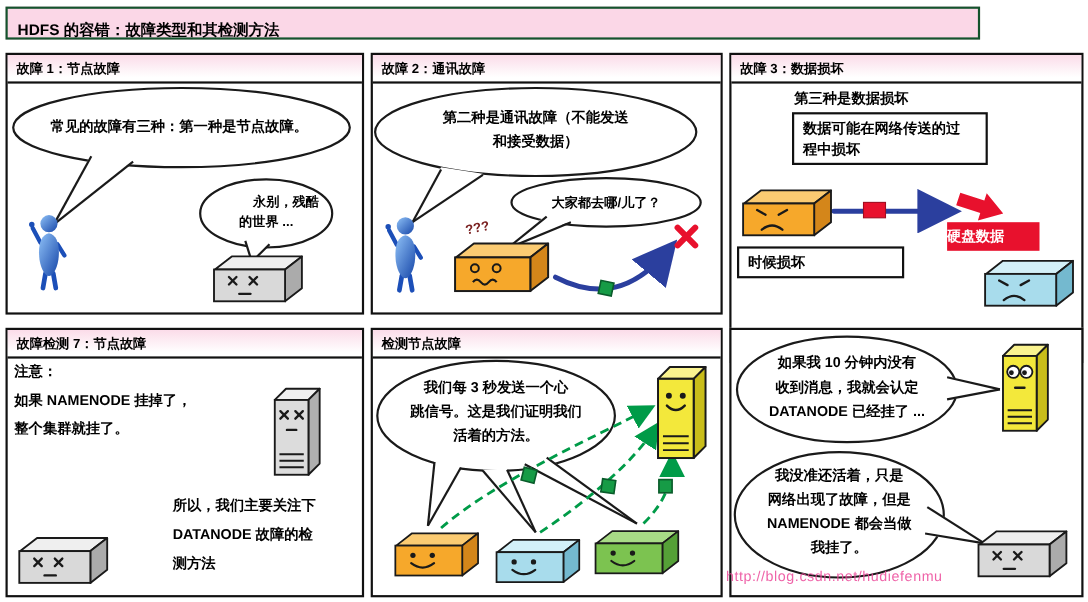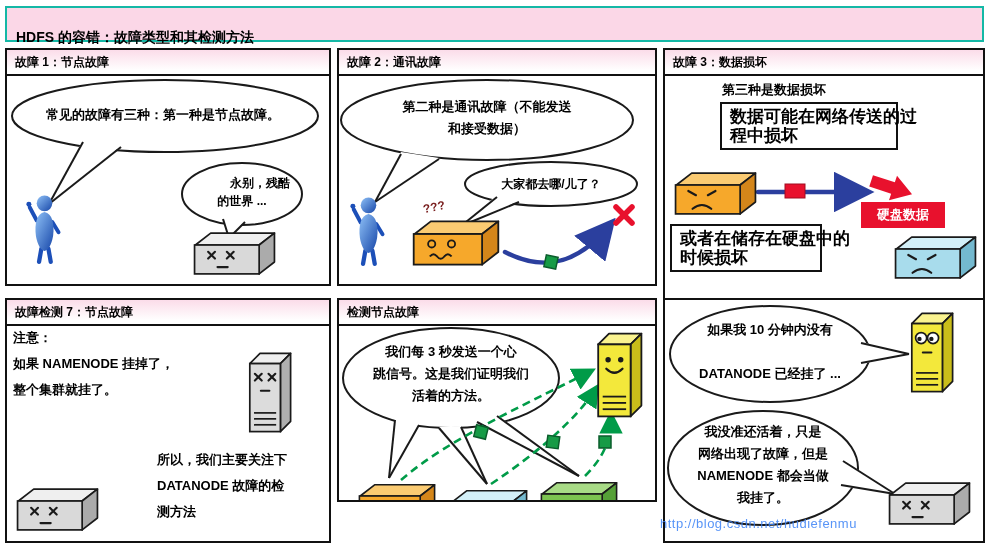--- a/index.html
+++ b/index.html
@@ -1,37 +1,37 @@
 <!DOCTYPE html>
 <html><head>
 <meta charset="utf-8">
 <style>
   *{margin:0;padding:0;box-sizing:border-box}
   html,body{width:989px;height:547px;background:#fff;font-family:"Liberation Sans",sans-serif;color:#000}
   #stage{position:absolute;left:0;top:0;width:989px;height:547px;background:#fff;overflow:hidden}
-  .banner{position:absolute;left:5px;top:6px;width:979px;height:30px;background:#FBD7E7;border:2px solid #14b8a6;
-          font-size:14px;font-weight:700;line-height:26px;padding:16px 9px}
+  .banner{position:absolute;left:5px;top:6px;width:886px;height:30px;background:#FBD7E7;border:2px solid #14532d;
+          font-size:14px;font-weight:700;line-height:26px;padding:6px 9px}
   .panel{position:absolute;border:2px solid #111;background:#fff}
   .ptitle{height:26px;border-bottom:2px solid #111;background:linear-gradient(180deg,#fbdce9 0%,#fff 85%);
           font-size:12px;font-weight:700;line-height:24px;padding:0 8px}
   .pbody{position:relative;width:100%;height:calc(100% - 26px);overflow:hidden}
   .panel.no-title .pbody{height:100%}
   .lay{position:absolute;left:0;top:0}
   .txt{position:absolute;font-weight:700;white-space:nowrap;line-height:16px;font-size:13px}
   .c{text-align:center}
   .bub{fill:#fff;stroke:#1a1a1a;stroke-width:2}
   .bl{stroke:#1a1a1a;stroke-width:2}
   .blue-arrow{fill:none;stroke:#2B3F9E;stroke-width:4.5;stroke-linecap:round}
   .green-arrow{fill:none;stroke:#009B48;stroke-width:2.6;stroke-dasharray:8 5}
   .redx{stroke:#E8112D;stroke-width:5.5;stroke-linecap:round}
-  .notebox{position:absolute;border:2px solid #111;background:#fff;padding:3px 8px;font-size:17px;font-weight:700;
+  .notebox{position:absolute;border:2px solid #111;background:#fff;padding:3px 8px;font-size:13px;font-weight:700;
            line-height:19px;white-space:nowrap}
-  .redlabel{position:absolute;background:#E8112D;color:#fff;font-weight:700;font-size:13px;text-align:center;line-height:26px}
+  .redlabel{position:absolute;background:#E8112D;color:#fff;font-weight:700;font-size:13px;text-align:left;line-height:26px}
   .marks{position:absolute;font-weight:700;font-size:12px;color:#7a2020;transform:rotate(-12deg)}
-  .watermark{position:absolute;left:660px;top:516px;font-size:13px;color:#3b82f6;opacity:.85;letter-spacing:.5px;z-index:5}
+  .watermark{position:absolute;left:660px;top:516px;font-size:13px;color:#ec4899;opacity:.85;letter-spacing:.5px;z-index:5}
 </style>
 </head>
 <body>
 
 <svg width="0" height="0" style="position:absolute" aria-hidden="true">
 <defs>
   <linearGradient id="gp" x1="0" y1="0" x2="1" y2="1">
     <stop offset="0" stop-color="#8FC1F7"></stop>
         <stop offset="1" stop-color="#1646A8"></stop>
   </linearGradient>
@@ -189,21 +189,20 @@
             <use href="#f-sad-box"></use>
         </g>
       </svg>
       <div class="txt" style="left:57px;top:6px">第三种是数据损坏</div>
       <div class="notebox" style="left:55px;top:26px;width:178px">
         <div>数据可能在网络传送的过</div>
         <div>程中损坏</div>
       </div>
       <div class="redlabel" style="left:196px;top:126px;width:84px;height:26px">硬盘数据</div>
       <div class="notebox" style="left:5px;top:148px;width:152px">
-        <div>或者在储存在硬盘中的</div>
         <div>时候损坏</div>
       </div>
     </div>
   </section>
 
   <section class="panel" style="left:5px;top:298px;width:326px;height:245px">
     <div class="ptitle">故障检测 7：节点故障</div>
     <div class="pbody">
       <svg class="lay" width="322" height="215" viewBox="0 0 322 215">
         <g transform="translate(236,24) scale(0.85)" style="--front:#DCDCDC;--top:#EFEFEF;--side:#AFAFAF">
@@ -217,21 +216,21 @@
       </svg>
       <div class="txt" style="left:6px;top:4px">注意：</div>
       <div class="txt" style="left:6px;top:30px">如果 NAMENODE 挂掉了，</div>
       <div class="txt" style="left:6px;top:56px">整个集群就挂了。</div>
       <div class="txt" style="left:150px;top:126px">所以，我们主要关注下</div>
       <div class="txt" style="left:150px;top:152px">DATANODE 故障的检</div>
       <div class="txt" style="left:150px;top:178px">测方法</div>
     </div>
   </section>
 
-  <section class="panel" style="left:337px;top:298px;width:320px;height:204px">
+  <section class="panel" style="left:337px;top:298px;width:320px;height:245px">
     <div class="ptitle">检测节点故障</div>
     <div class="pbody">
       <svg class="lay" width="316" height="215" viewBox="0 0 316 215">
         <ellipse cx="112" cy="52" rx="108" ry="50" class="bub"></ellipse>
         <polygon points="56,92 80,98 50,152" fill="#fff"></polygon>
         <line x1="56" y1="94" x2="50" y2="152" class="bl"></line>
           <line x1="80" y1="99" x2="50" y2="152" class="bl"></line>
         <polygon points="100,101 122,100 148,158" fill="#fff"></polygon>
         <line x1="100" y1="102" x2="148" y2="158" class="bl"></line>
           <line x1="122" y1="101" x2="148" y2="158" class="bl"></line>
@@ -281,20 +280,21 @@
         <g transform="translate(240,10) scale(0.85)" style="--front:#F3E83B;--top:#FAF38F;--side:#C9BD1A">
           <use href="#g-tower"></use>
             <use href="#f-wide-tower"></use>
         </g>
         <g transform="translate(222,178) scale(0.85)" style="--front:#D9D9D9;--top:#EFEFEF;--side:#ABABAB">
           <use href="#g-box"></use>
             <use href="#f-dead-box"></use>
         </g>
       </svg>
       <div class="txt c" style="left:10px;top:22px;width:190px">如果我 10 分钟内没有</div>
+      <div class="txt c" style="left:10px;top:44px;width:190px">收到消息，我就会认定</div>
       <div class="txt c" style="left:10px;top:66px;width:190px">DATANODE 已经挂了 ...</div>
       <div class="txt c" style="left:3px;top:124px;width:190px">我没准还活着，只是</div>
       <div class="txt c" style="left:3px;top:146px;width:190px">网络出现了故障，但是</div>
       <div class="txt c" style="left:3px;top:190px;width:190px">我挂了。</div>
       <div class="txt c" style="left:3px;top:168px;width:190px">NAMENODE 都会当做</div>
     </div>
   </section>
 
   <div class="watermark">http://blog.csdn.net/hudiefenmu</div>
 

